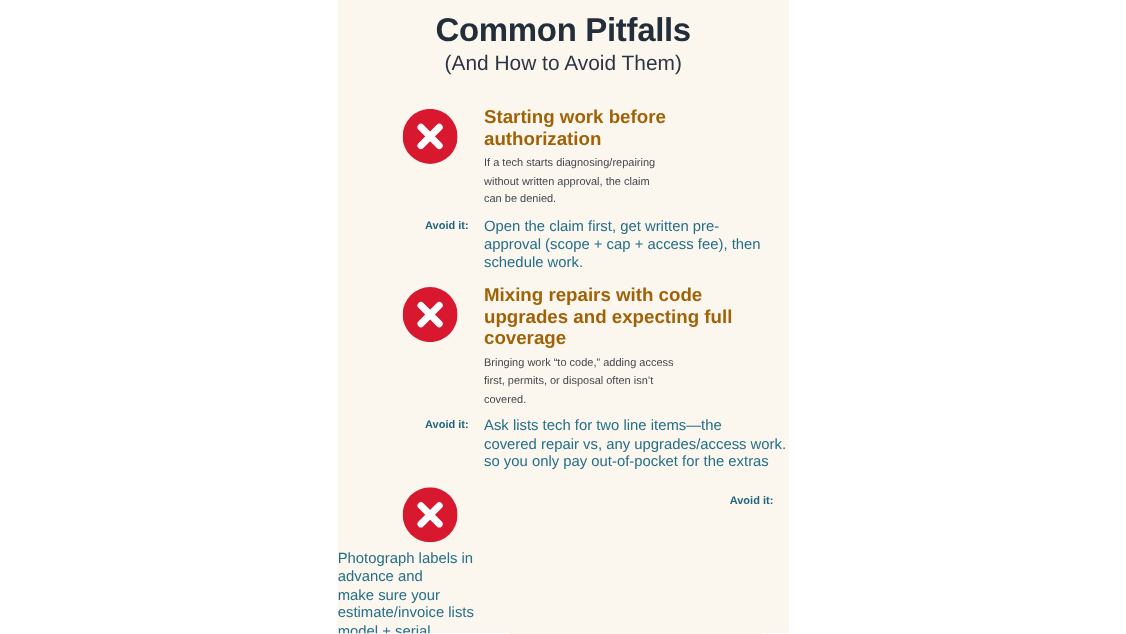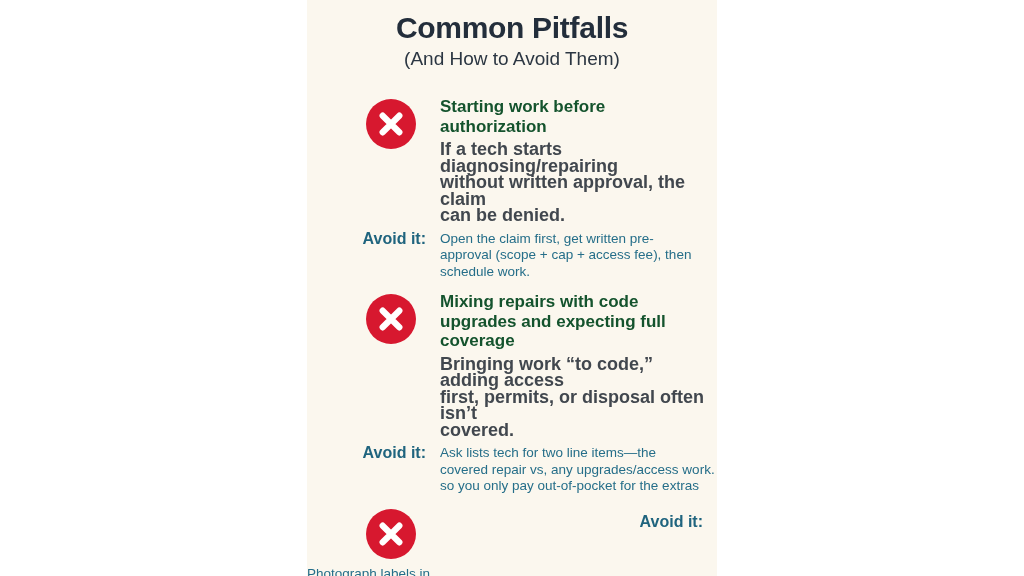--- a/index.html
+++ b/index.html
@@ -49,36 +49,35 @@
   }
   .icon-cell { padding-left: 59px; padding-top: 2px; }
   .x-circle { display: block; width: 50px; height: 50px; }
   .x-circle svg { display: block; width: 50px; height: 50px; }
   .text-cell { padding-right: 6px; }
   .pitfall-heading {
     margin: 0;
     font-size: 17px;
     line-height: 19.5px;
     font-weight: bold;
-    color: #14532d;
+    color: #a16207;
     white-space: pre-line;
   }
   .pitfall-body {
     margin: 5px 0 0 0;
-    font-size: 18px;
+    font-size: 10px;
     line-height: 16.5px;
     color: #41474e;
     white-space: pre-line;
-    font-weight: bold;
   }
   .avoid-label {
     margin-top: 7px;
     text-align: right;
     padding-right: 14px;
-    font-size: 16px;
+    font-size: 10px;
     line-height: 16.5px;
     font-weight: bold;
     color: #1f647e;
   }
   .avoid-body {
     margin-top: 7px;
     font-size: 13.5px;
     line-height: 16.5px;
     color: #256e89;
     white-space: pre-line;

